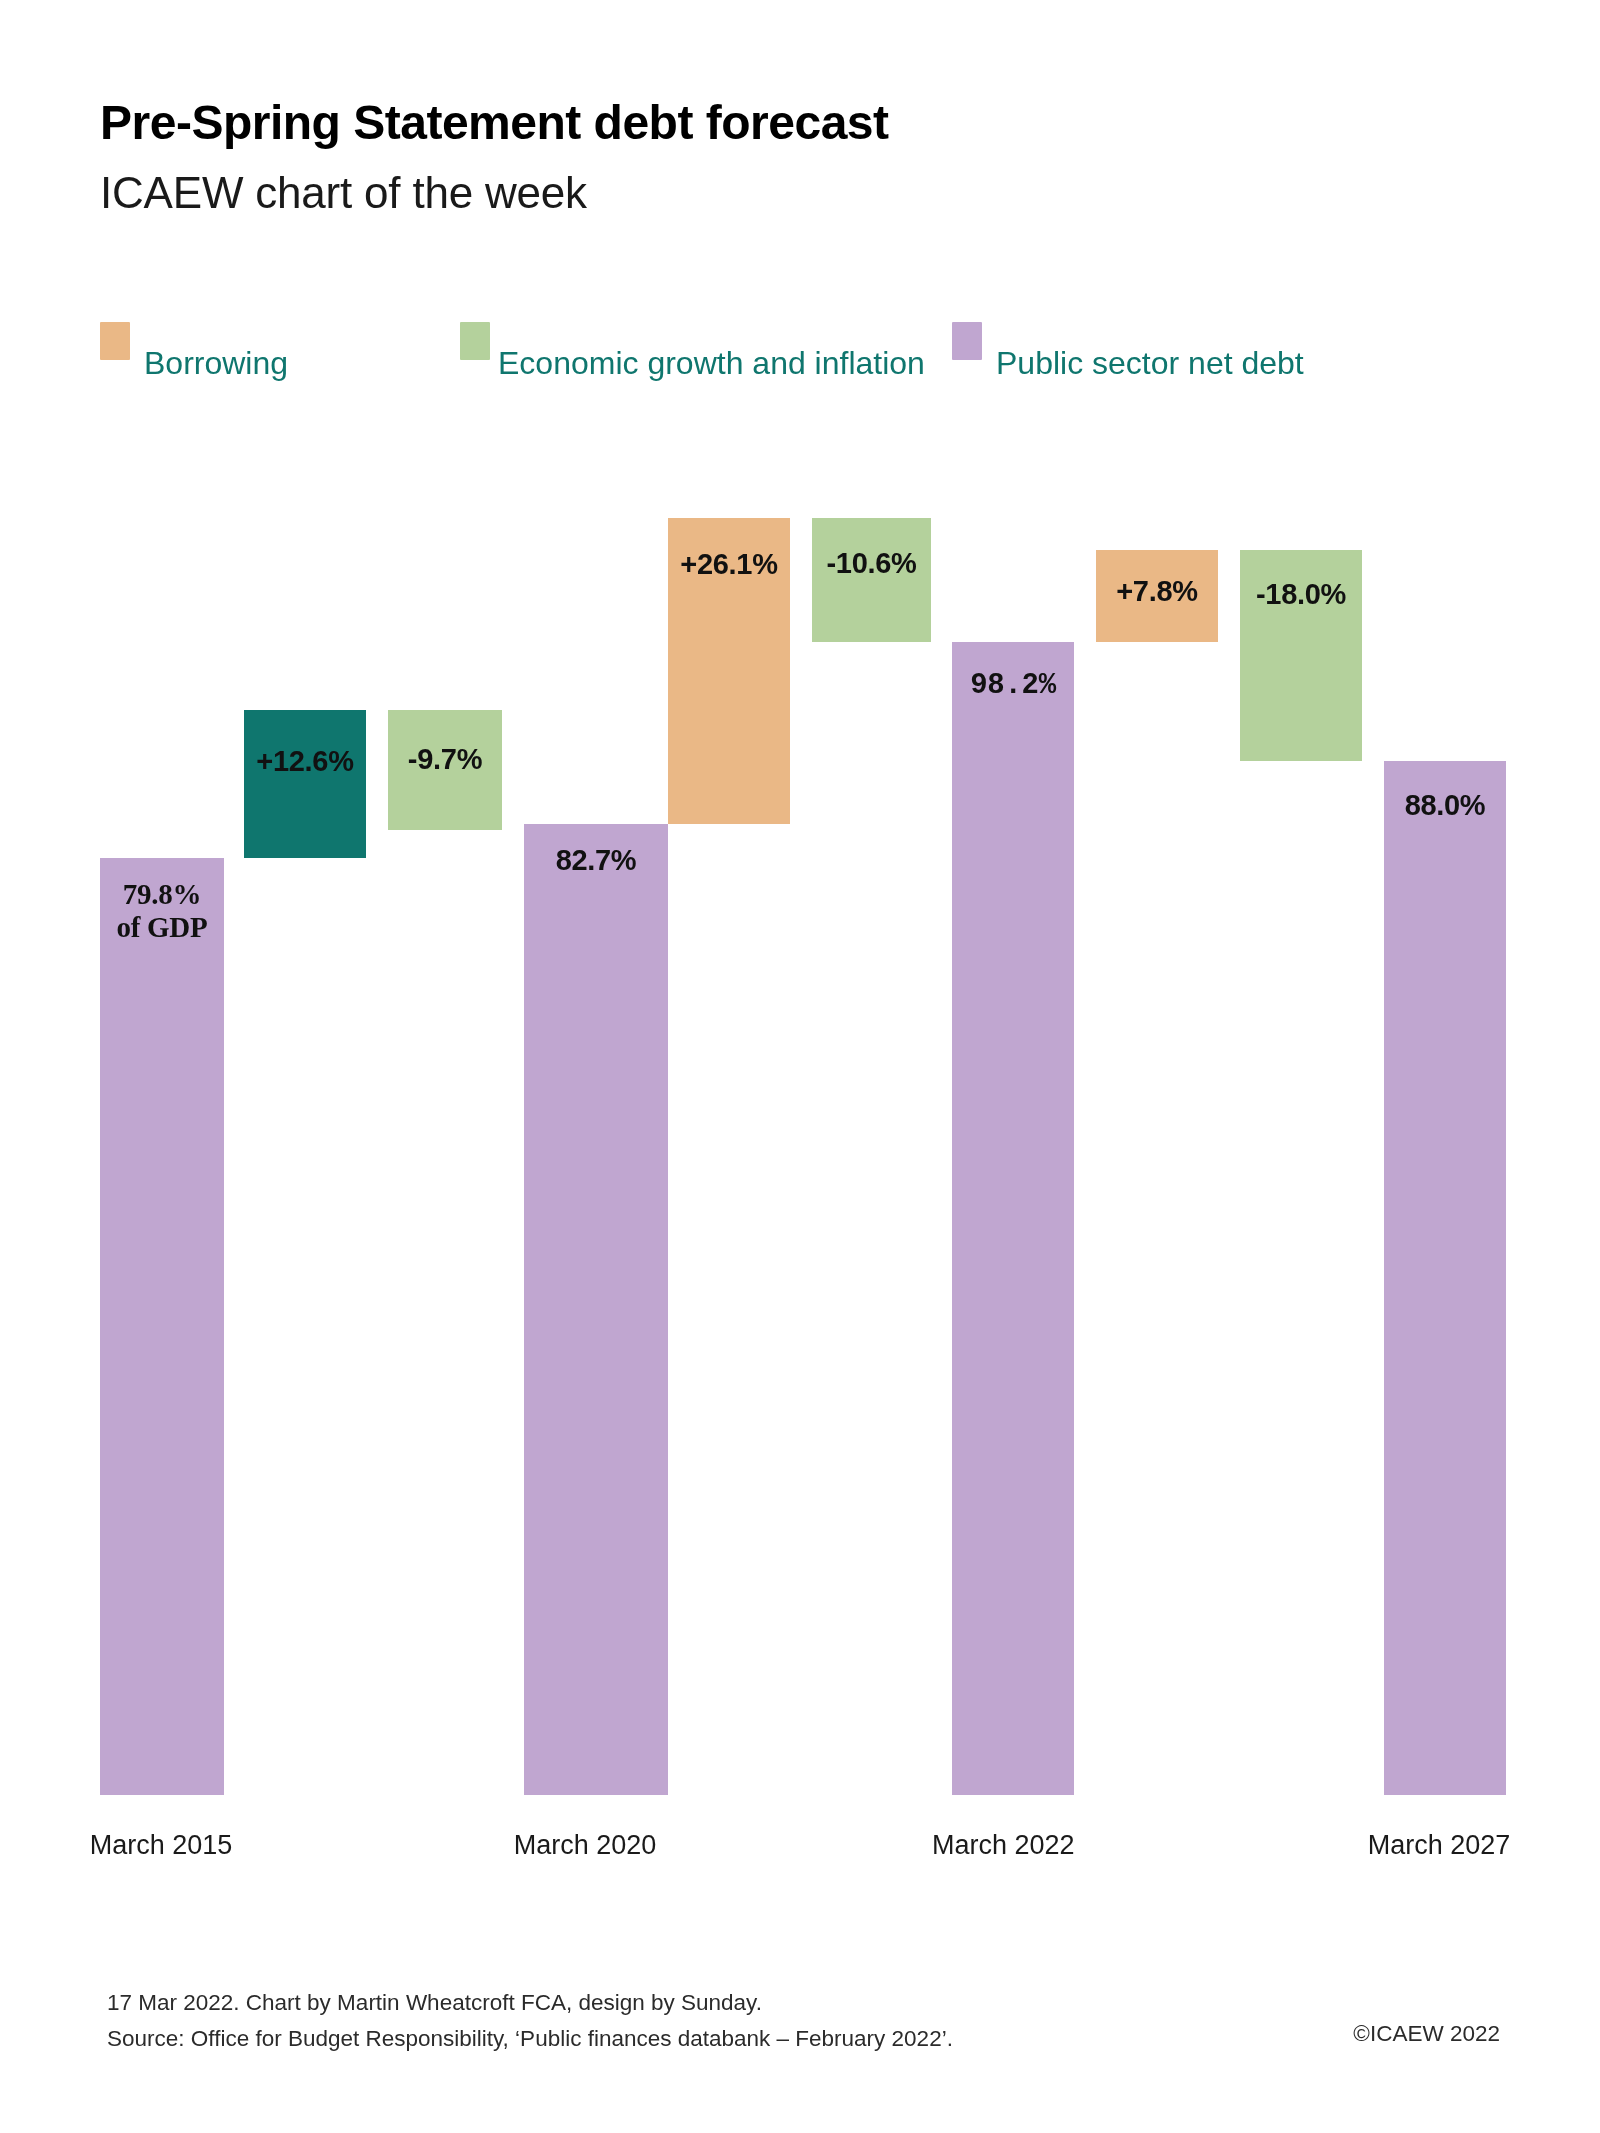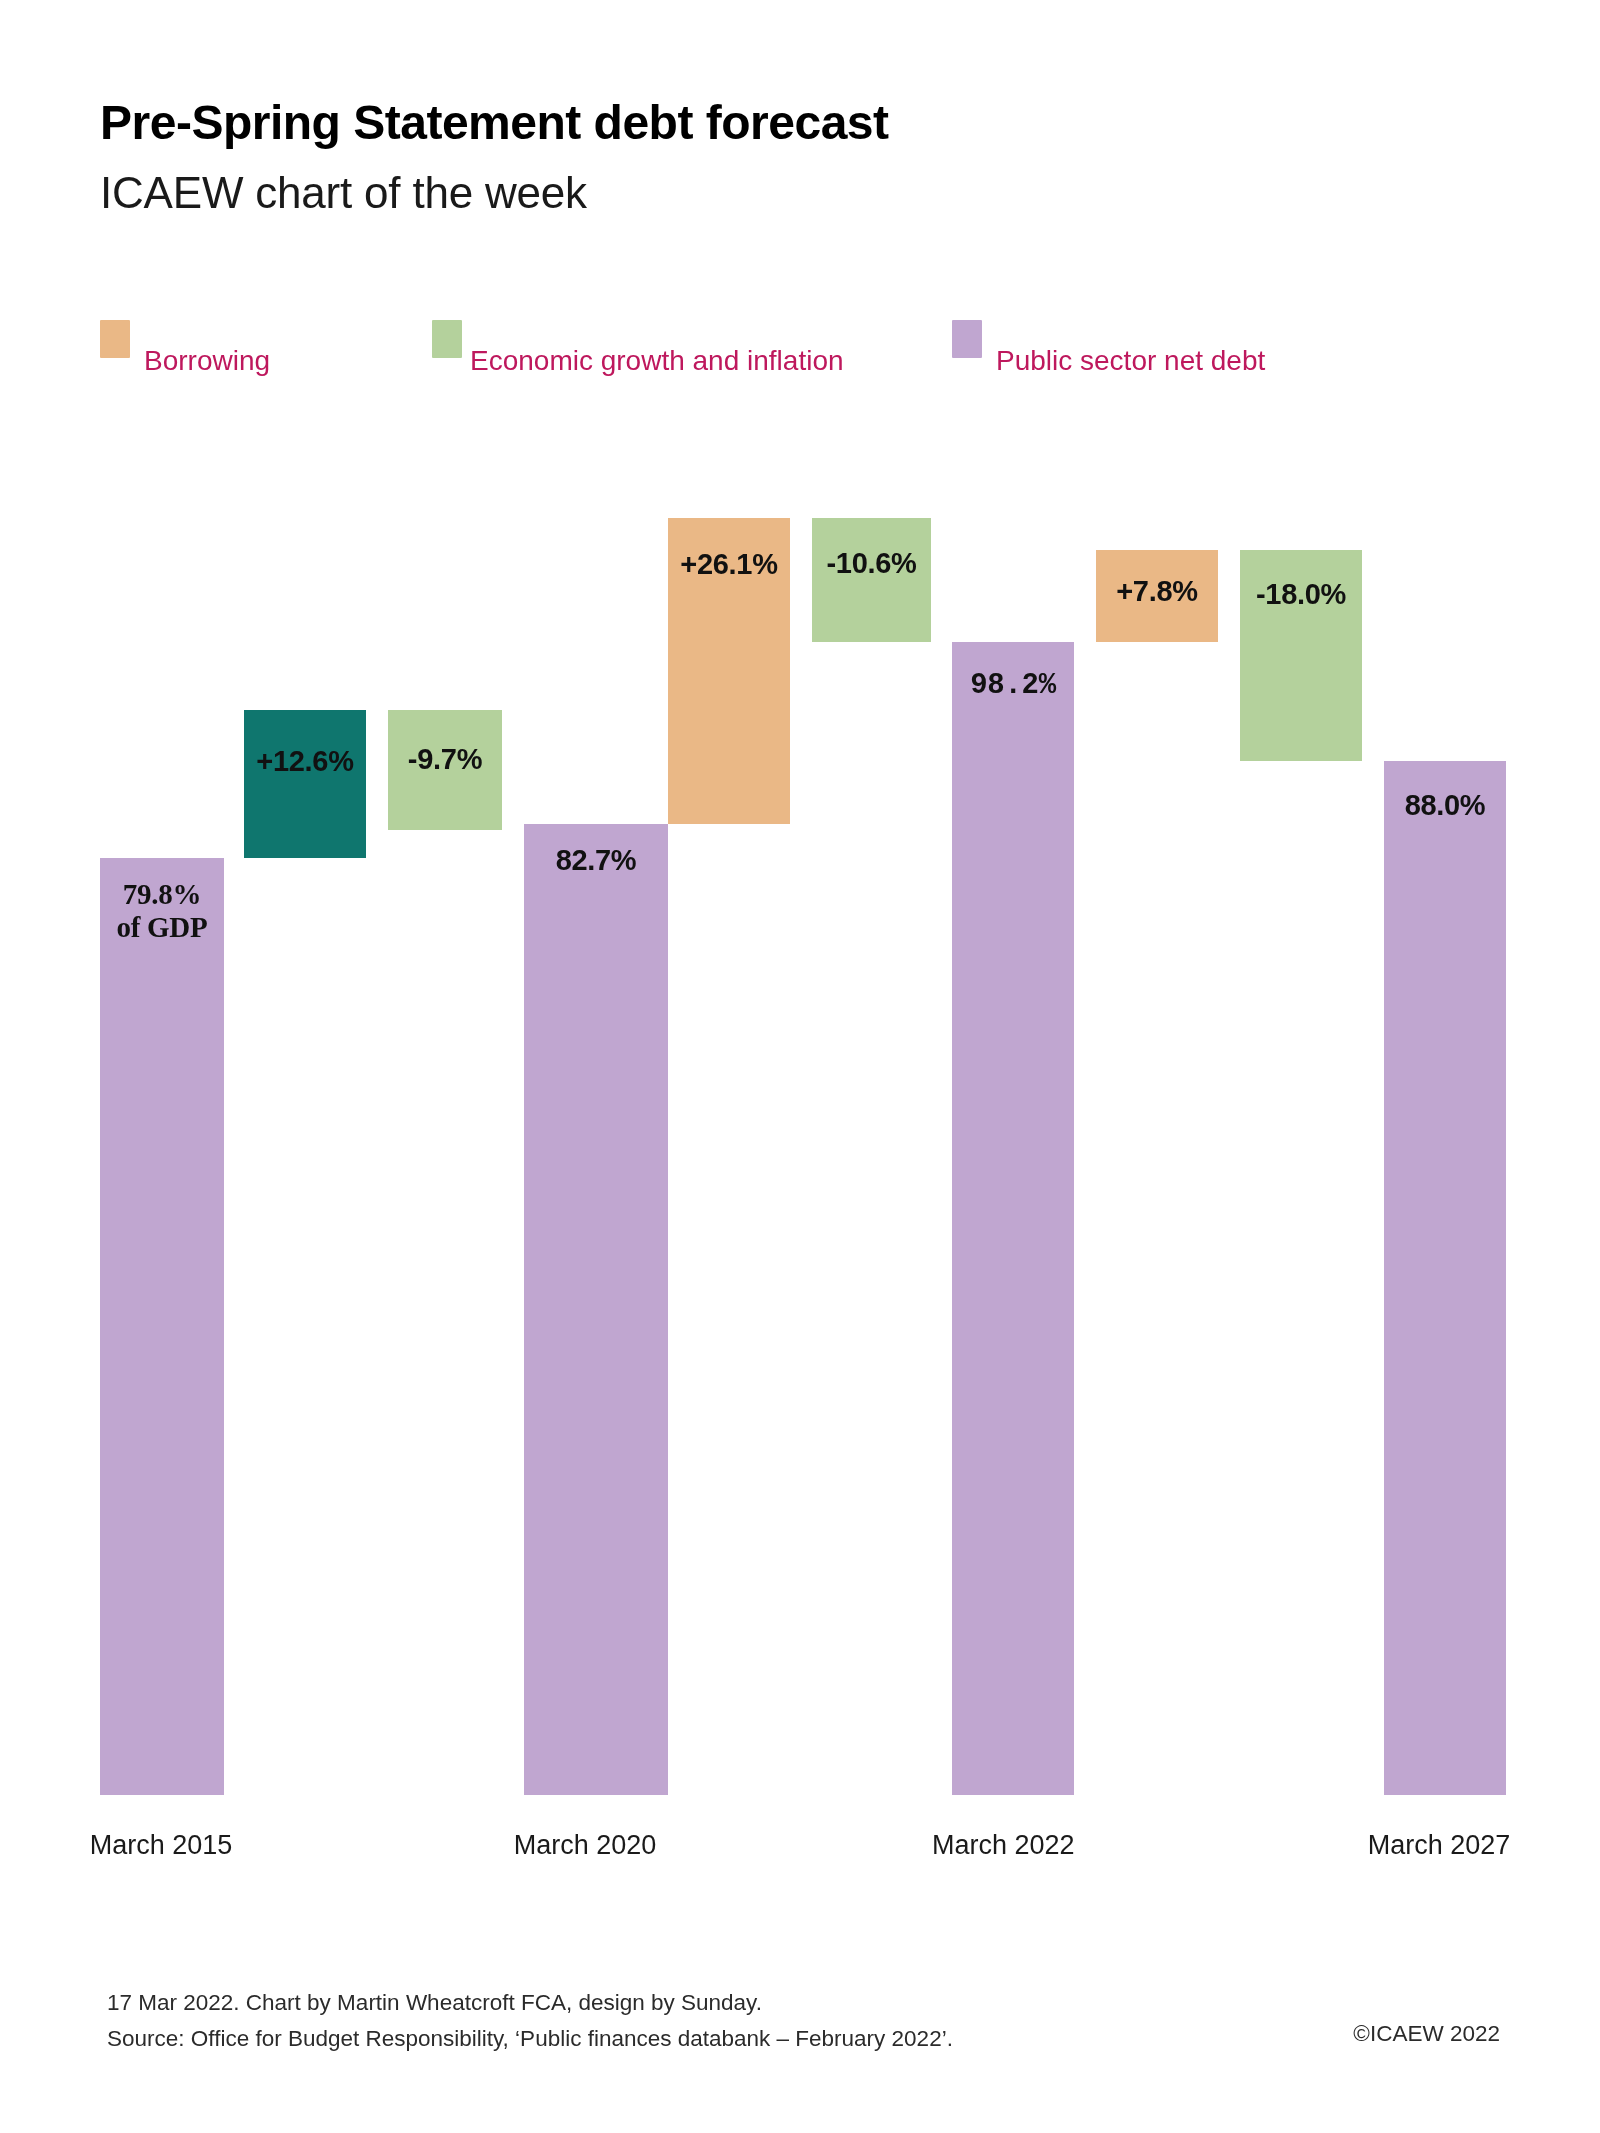--- a/index.html
+++ b/index.html
@@ -25,21 +25,21 @@
     color:#1a1a1a; white-space:nowrap;
   }
 
   
   .legend { position:absolute; left:100px; top:302px; height:40px; }
   .legend-item {
     position:absolute; top:0; display:flex; align-items:center; gap:14px;
     white-space:nowrap;
   }
   .legend-swatch { width:30px; height:38px; border-radius:1px; flex:0 0 auto; }
-  .legend-label { font-size:28px; color:#be185d; line-height:1;margin-top:45px; }
+  .legend-label { font-size:32px; color:#0f766e; line-height:1;margin-top:45px; }
 
   
   .plot { position:absolute; left:0; top:0; width:1600px; height:2133px; }
   .bar {
     position:absolute; box-sizing:border-box;
   }
   .bar-label {
     position:absolute; left:0; right:0;
     text-align:center;
     font-size:29px; font-weight:bold; color:#111111;
@@ -71,21 +71,21 @@
 <div class="page">
 
   <div class="title">Pre-Spring Statement debt forecast</div>
   <div class="subtitle">ICAEW chart of the week</div>
 
   <div class="legend">
       <div class="legend-item" style="left: 0px;">
         <span class="legend-swatch" style="background: rgb(234, 184, 134);"></span>
         <span class="legend-label">Borrowing</span>
       </div>
-      <div class="legend-item" style="left: 332px; gap: 8px;">
+      <div class="legend-item" style="left: 360px; gap: 8px;">
         <span class="legend-swatch" style="background: rgb(180, 209, 156);"></span>
         <span class="legend-label">Economic growth and inflation</span>
       </div>
       <div class="legend-item" style="left: 852px;">
         <span class="legend-swatch" style="background: rgb(192, 166, 208);"></span>
         <span class="legend-label">Public sector net debt</span>
       </div>
     </div>
 
   <div class="plot">

